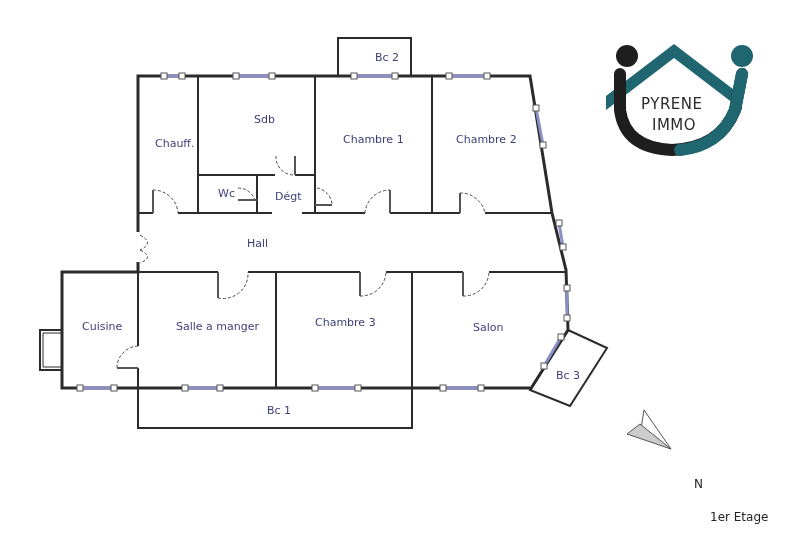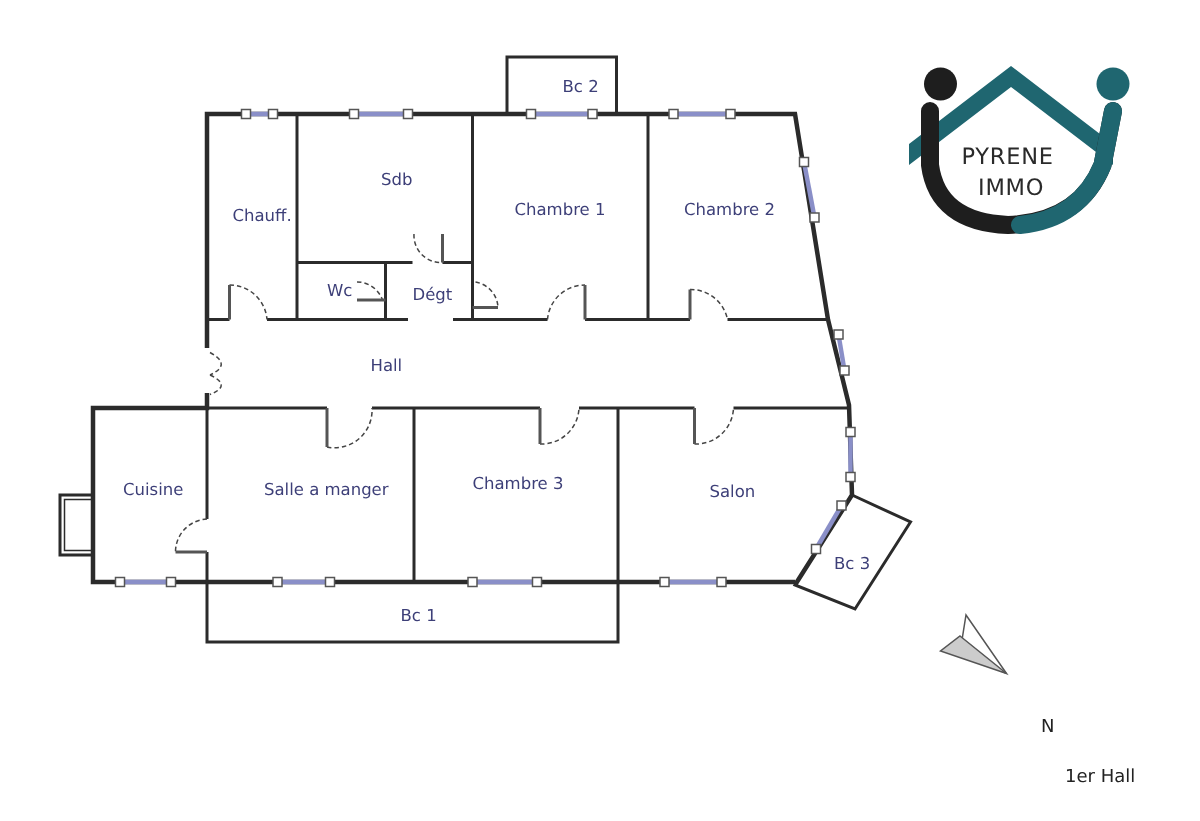--- a/index.html
+++ b/index.html
@@ -152,13 +152,13 @@
     <circle cx="627" cy="56" r="11" fill="#1e1e1e"></circle>
     <circle cx="742" cy="56" r="11" fill="#1f6670"></circle>
     <path d="M620,74 L620,110 Q625,148 672,150 Q720,148 735,110 L742,74" fill="none" stroke="#1e1e1e" stroke-width="12" stroke-linecap="round"></path>
     <path d="M680,150 Q720,146 735,110 L742,74" fill="none" stroke="#1f6670" stroke-width="12" stroke-linecap="round"></path>
     <text class="logo-text" x="641" y="109">PYRENE</text>
     <text class="logo-text" x="652" y="130">IMMO</text>
   </g>
 </svg>
 
 <div class="lbl" style="left:694px; top:477px;">N</div>
-<div class="lbl" style="left:710px; top:510px;">1er Hall</div>
+<div class="lbl" style="left:710px; top:510px;">1er Etage</div>
 
 </body></html>

